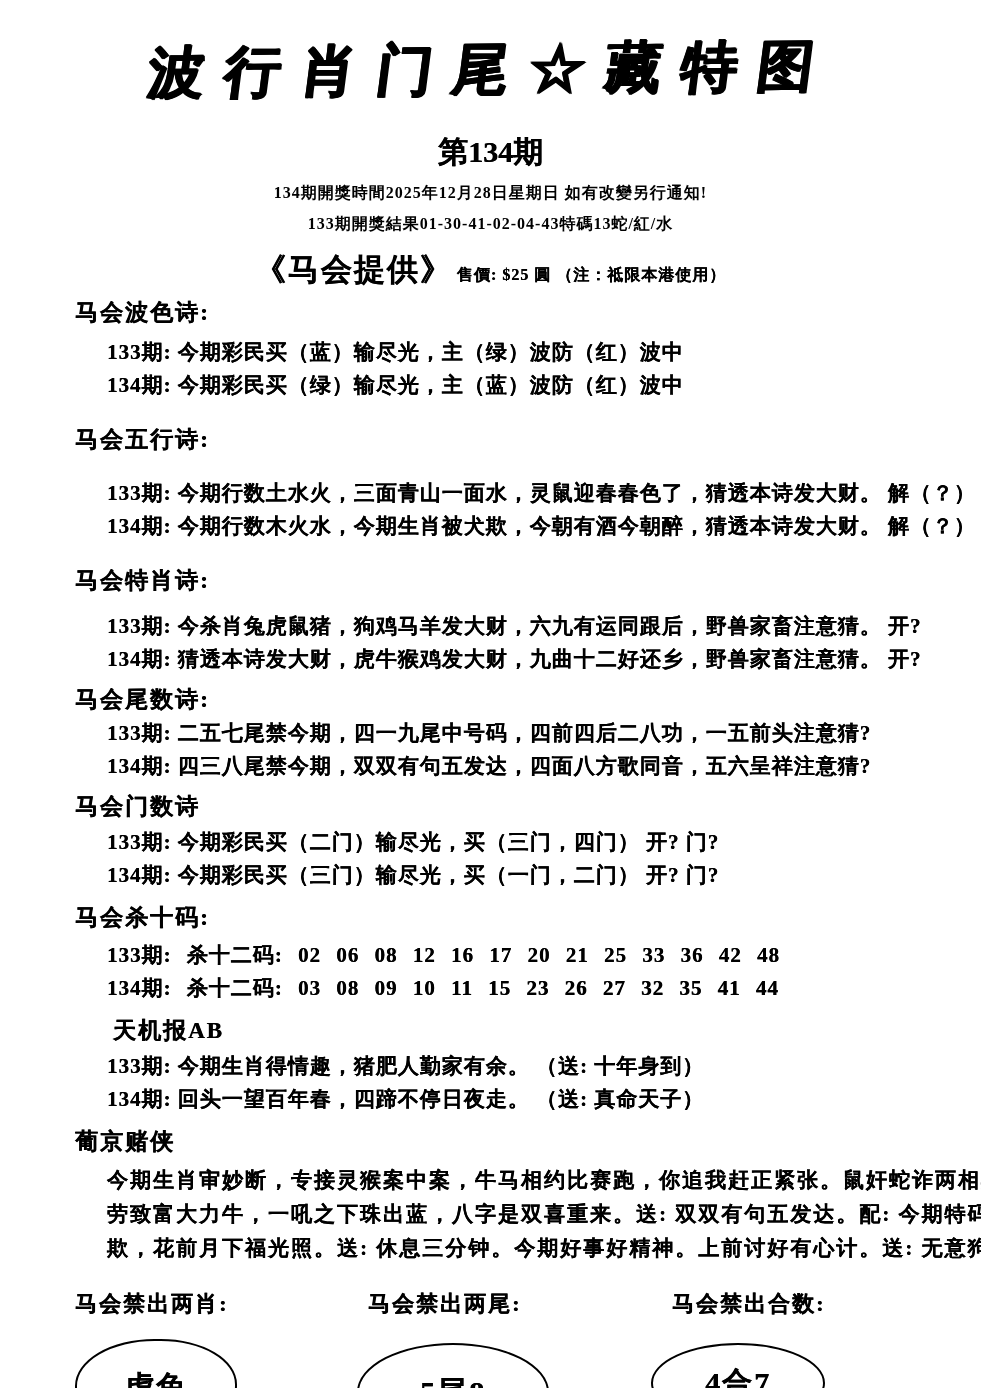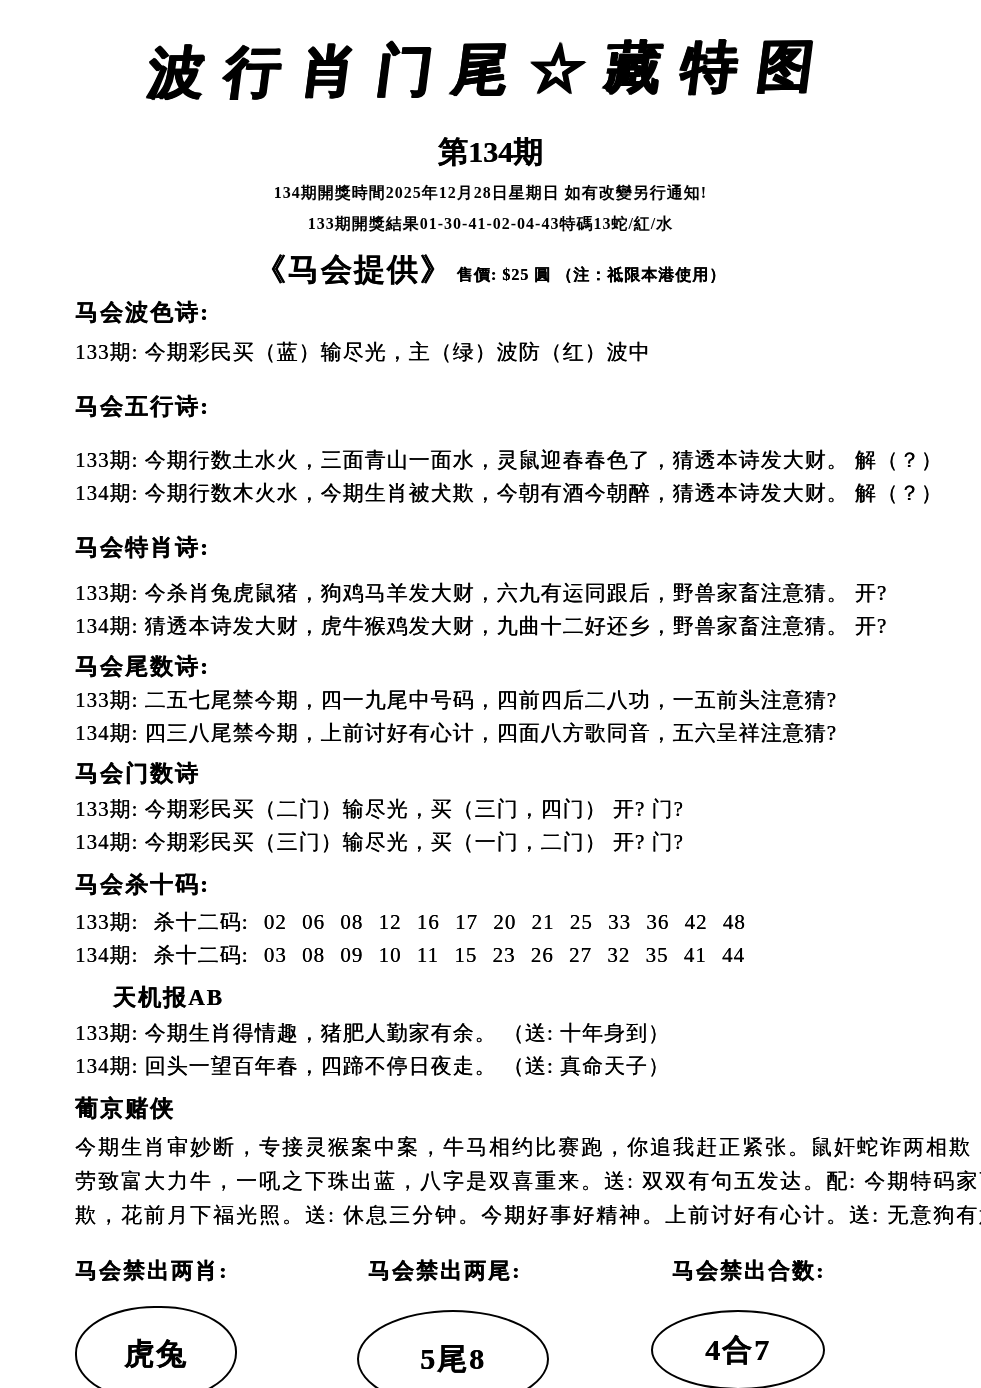--- a/index.html
+++ b/index.html
@@ -36,23 +36,24 @@
     text-shadow:0.4px 0 0 #000;
     text-align:center;
   }
   
   .sections{margin-left:75px;margin-right:40px;}
   .sec-heading{
     font-size:23px;font-weight:900;letter-spacing:2px;
     text-shadow:0.4px 0 0 #000;
   }
   .sec-line{
-    font-size:21px;font-weight:400;line-height:33px;
+    font-size:21px;font-weight:700;line-height:33px;
     letter-spacing:1px;white-space:nowrap;
     text-shadow:0.3px 0 0 #000;
+    margin-left:32px;
   }
   .s1{margin-top:6px;}   .s1 .sec-heading{margin-bottom:8px;}
   .s2{margin-top:22px;}  .s2 .sec-heading{margin-bottom:22px;}
   .s3{margin-top:22px;}  .s3 .sec-heading{margin-bottom:14px;}
   .s4{margin-top:8px;}   .s4 .sec-heading{margin-bottom:2px;}
   .s5{margin-top:8px;}   .s5 .sec-heading{margin-bottom:4px;}
   .s6{margin-top:10px;}  .s6 .sec-heading{margin-bottom:6px;}
   .s7{margin-top:10px;}  .s7 .sec-heading{margin-bottom:4px;margin-left:38px;}
   .s8{margin-top:10px;}  .s8 .sec-heading{margin-bottom:6px;}
   .s8 .sec-line{line-height:34px;letter-spacing:2px;}
@@ -85,38 +86,39 @@
   <div class="provider-row">
     <span class="provider">《马会提供》</span>
     <span class="price-note">售價: $25 圓 （注：祗限本港使用）</span>
   </div>
 
   <div class="sections">
 
     <div class="sec s1">
       <div class="sec-heading">马会波色诗:</div>
       <div class="sec-line">133期: 今期彩民买（蓝）输尽光，主（绿）波防（红）波中</div>
+      <div class="sec-line">134期: 今期彩民买（绿）输尽光，主（蓝）波防（红）波中</div>
     </div>
 
     <div class="sec s2">
       <div class="sec-heading">马会五行诗:</div>
       <div class="sec-line">133期: 今期行数土水火，三面青山一面水，灵鼠迎春春色了，猜透本诗发大财。 解（？）</div>
       <div class="sec-line">134期: 今期行数木火水，今期生肖被犬欺，今朝有酒今朝醉，猜透本诗发大财。 解（？）</div>
     </div>
 
     <div class="sec s3">
       <div class="sec-heading">马会特肖诗:</div>
       <div class="sec-line">133期: 今杀肖兔虎鼠猪，狗鸡马羊发大财，六九有运同跟后，野兽家畜注意猜。 开?</div>
       <div class="sec-line">134期: 猜透本诗发大财，虎牛猴鸡发大财，九曲十二好还乡，野兽家畜注意猜。 开?</div>
     </div>
 
     <div class="sec s4">
       <div class="sec-heading">马会尾数诗:</div>
       <div class="sec-line">133期: 二五七尾禁今期，四一九尾中号码，四前四后二八功，一五前头注意猜?</div>
-      <div class="sec-line">134期: 四三八尾禁今期，上前讨好有心计，四面八方歌同音，五六呈祥注意猜?</div>
+      <div class="sec-line">134期: 四三八尾禁今期，双双有句五发达，四面八方歌同音，五六呈祥注意猜?</div>
     </div>
 
     <div class="sec s5">
       <div class="sec-heading">马会门数诗</div>
       <div class="sec-line">133期: 今期彩民买（二门）输尽光，买（三门，四门） 开? 门?</div>
       <div class="sec-line">134期: 今期彩民买（三门）输尽光，买（一门，二门） 开? 门?</div>
     </div>
 
     <div class="sec s6">
       <div class="sec-heading">马会杀十码:</div>

